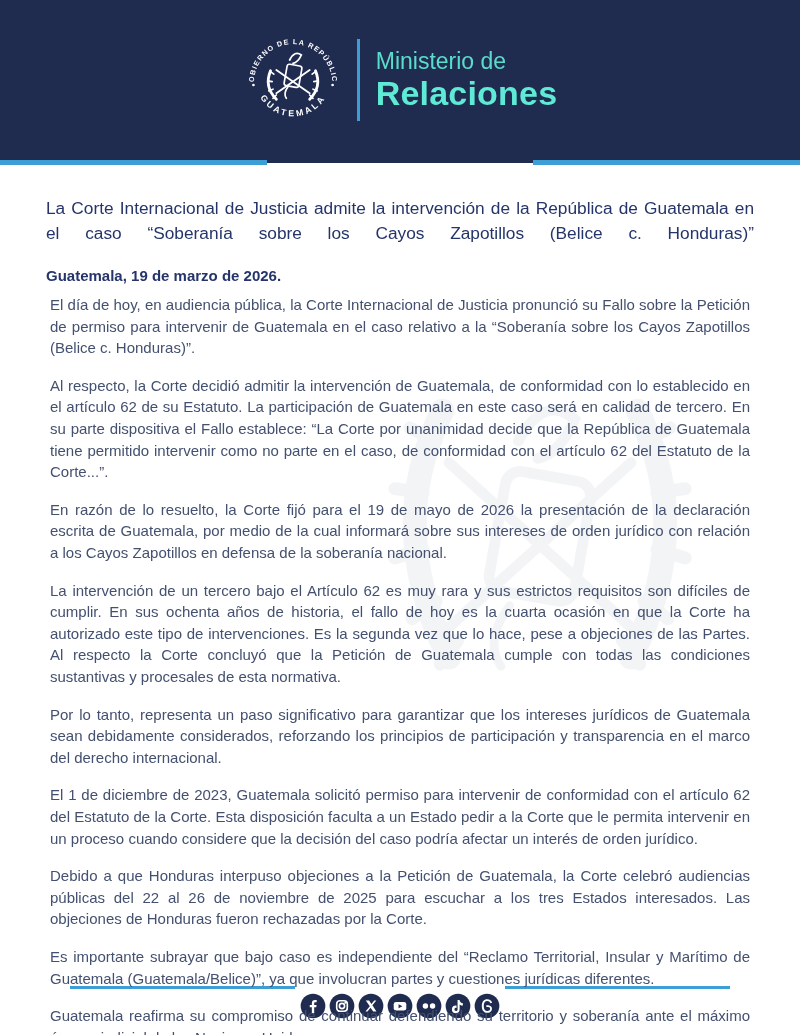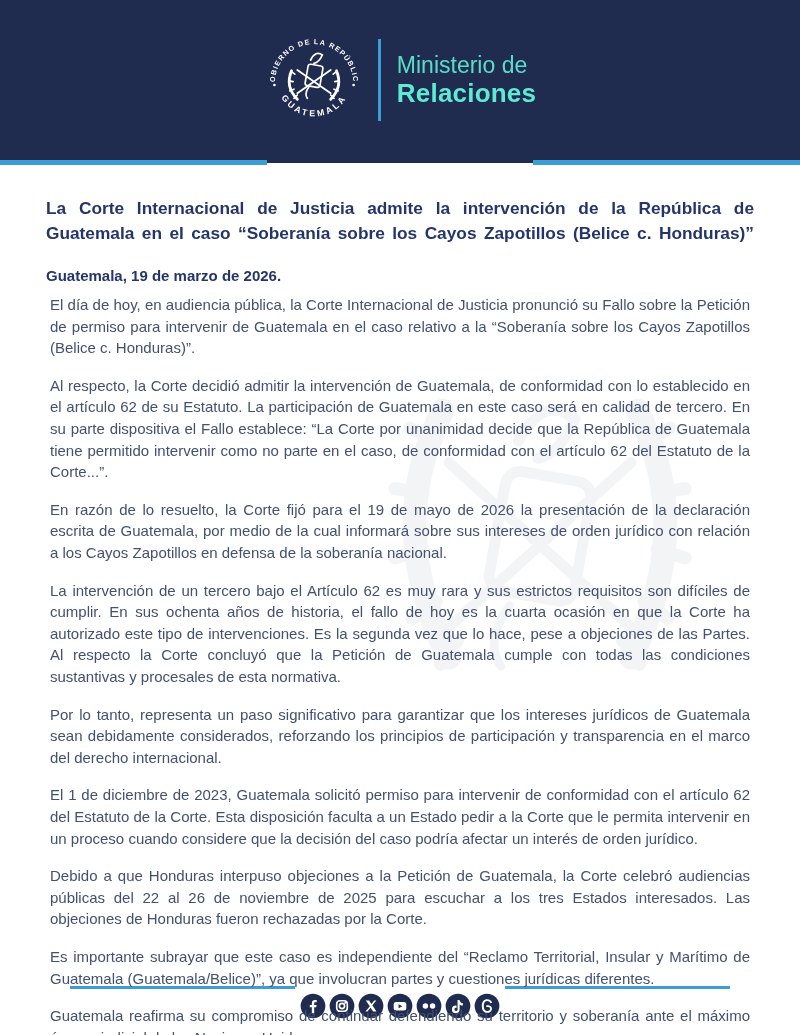--- a/index.html
+++ b/index.html
@@ -12,30 +12,30 @@
   html,body{background:#ffffff;}
   body{font-family:"Liberation Sans",sans-serif;}
   .page{position:relative;width:800px;height:1035px;margin:0 auto;background:#fff;overflow:hidden;}
 
   
   .header{height:160px;background:var(--navy,#202b50);display:flex;align-items:center;justify-content:center;}
   .seal{width:100px;height:100px;flex:0 0 auto;}
   .divider{width:3px;height:82px;background:var(--accent_blue,#3d9ed6);margin:0 16px 0 14px;}
   .wordmark{color:#5eead4;}
   .wordmark .light{font-size:23px;font-weight:400;opacity:.93;line-height:1.15;}
-  .wordmark .bold{font-size:26px;font-weight:700;line-height:1.12;letter-spacing:.2px;}
+  .wordmark .bold{font-size:34px;font-weight:700;line-height:1.12;letter-spacing:.2px;}
 
   
   .edge{display:flex;height:6px;}
   .edge .seg-blue{width:267px;height:5px;background:var(--accent_blue,#3d9ed6);}
   .edge .seg-center{width:266px;height:6px;background:#fff;border-top:3px solid var(--navy,#202b50);}
 
   
   .content{position:relative;padding:30px 46px 0;z-index:1;}
-  .title{color:var(--title_text,#25356a);font-size:17.3px;font-weight:700;line-height:1.42;
+  .title{color:var(--title_text,#25356a);font-size:17.3px;font-weight:400;line-height:1.42;
          text-align:justify;text-align-last:justify;}
   .dateline{margin-top:22px;margin-bottom:10px;color:var(--title_text,#25356a);
             font-size:15px;font-weight:700;}
   .para{color:var(--body_text,#43506f);font-size:15px;line-height:1.44;text-align:justify;margin:0 4px 16px;}
 
   
   .watermark{position:absolute;left:320px;top:350px;width:440px;height:390px;opacity:.06;z-index:0;pointer-events:none;}
 
   
   .footer{position:absolute;left:0;right:0;top:980px;height:46px;}
@@ -109,21 +109,21 @@
     <h1 class="title">La Corte Internacional de Justicia admite la intervención de la República de Guatemala en el caso “Soberanía sobre los Cayos Zapotillos (Belice c. Honduras)”</h1>
     <p class="dateline">Guatemala, 19 de marzo de 2026.</p>
     <div>
         <p class="para">El día de hoy, en audiencia pública, la Corte Internacional de Justicia pronunció su Fallo sobre la Petición de permiso para intervenir de Guatemala en el caso relativo a la “Soberanía sobre los Cayos Zapotillos (Belice c. Honduras)”.</p>
         <p class="para">Al respecto, la Corte decidió admitir la intervención de Guatemala, de conformidad con lo establecido en el artículo 62 de su Estatuto. La participación de Guatemala en este caso será en calidad de tercero. En su parte dispositiva el Fallo establece: “La Corte por unanimidad decide que la República de Guatemala tiene permitido intervenir como no parte en el caso, de conformidad con el artículo 62 del Estatuto de la Corte...”.</p>
         <p class="para">En razón de lo resuelto, la Corte fijó para el 19 de mayo de 2026 la presentación de la declaración escrita de Guatemala, por medio de la cual informará sobre sus intereses de orden jurídico con relación a los Cayos Zapotillos en defensa de la soberanía nacional.</p>
         <p class="para">La intervención de un tercero bajo el Artículo 62 es muy rara y sus estrictos requisitos son difíciles de cumplir. En sus ochenta años de historia, el fallo de hoy es la cuarta ocasión en que la Corte ha autorizado este tipo de intervenciones. Es la segunda vez que lo hace, pese a objeciones de las Partes. Al respecto la Corte concluyó que la Petición de Guatemala cumple con todas las condiciones sustantivas y procesales de esta normativa.</p>
         <p class="para">Por lo tanto, representa un paso significativo para garantizar que los intereses jurídicos de Guatemala sean debidamente considerados, reforzando los principios de participación y transparencia en el marco del derecho internacional.</p>
         <p class="para">El 1 de diciembre de 2023, Guatemala solicitó permiso para intervenir de conformidad con el artículo 62 del Estatuto de la Corte. Esta disposición faculta a un Estado pedir a la Corte que le permita intervenir en un proceso cuando considere que la decisión del caso podría afectar un interés de orden jurídico.</p>
         <p class="para">Debido a que Honduras interpuso objeciones a la Petición de Guatemala, la Corte celebró audiencias públicas del 22 al 26 de noviembre de 2025 para escuchar a los tres Estados interesados. Las objeciones de Honduras fueron rechazadas por la Corte.</p>
-        <p class="para">Es importante subrayar que este caso es independiente del “Reclamo Territorial, Insular y Marítimo de Guatemala (Guatemala/Belice)”, ya que involucran partes y cuestiones jurídicas diferentes.</p>
+        <p class="para">Es importante subrayar que bajo caso es independiente del “Reclamo Territorial, Insular y Marítimo de Guatemala (Guatemala/Belice)”, ya que involucran partes y cuestiones jurídicas diferentes.</p>
         <p class="para">Guatemala reafirma su compromiso de continuar defendiendo su territorio y soberanía ante el máximo órgano judicial de las Naciones Unidas.</p>
       </div>
   </div>
 
   <div class="footer">
     <div class="rule left"></div>
     <div class="rule right"></div>
     <div class="social-row">
 
       <span class="sicon" title="Facebook">

